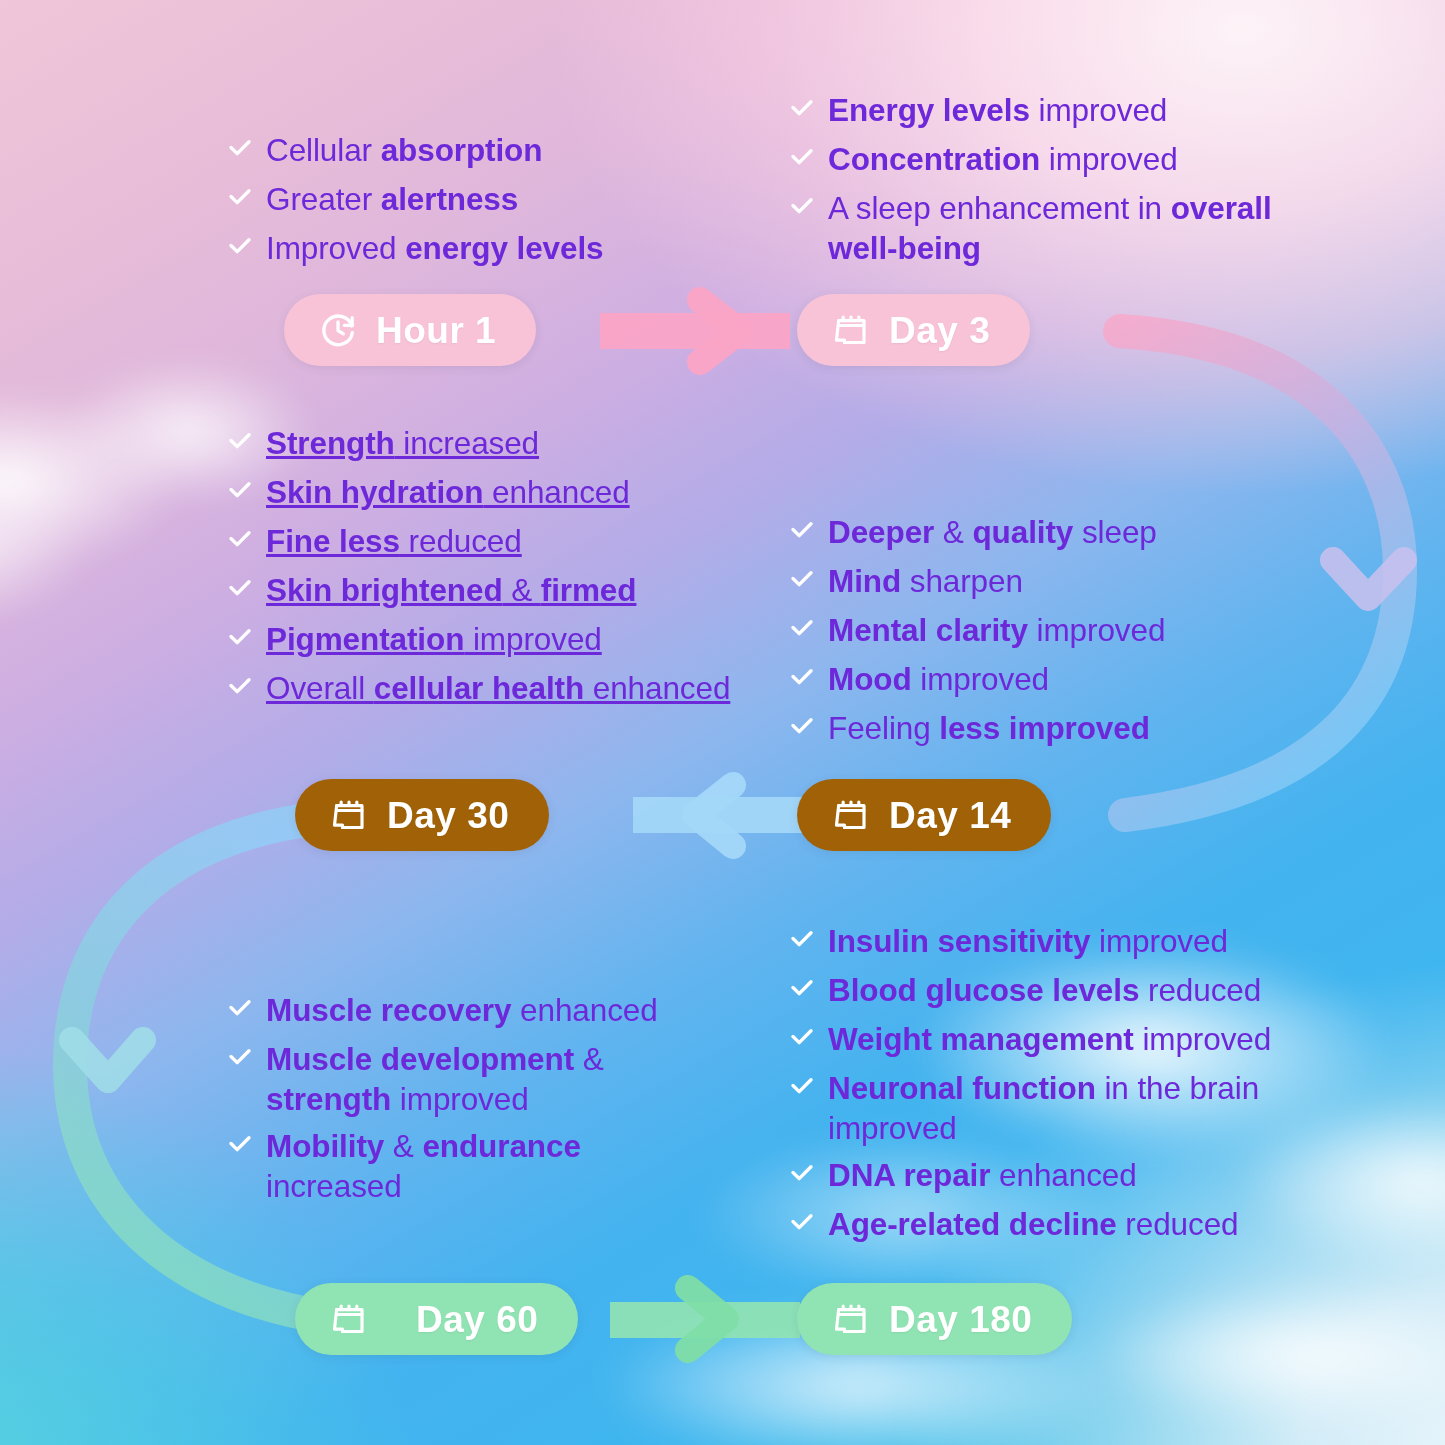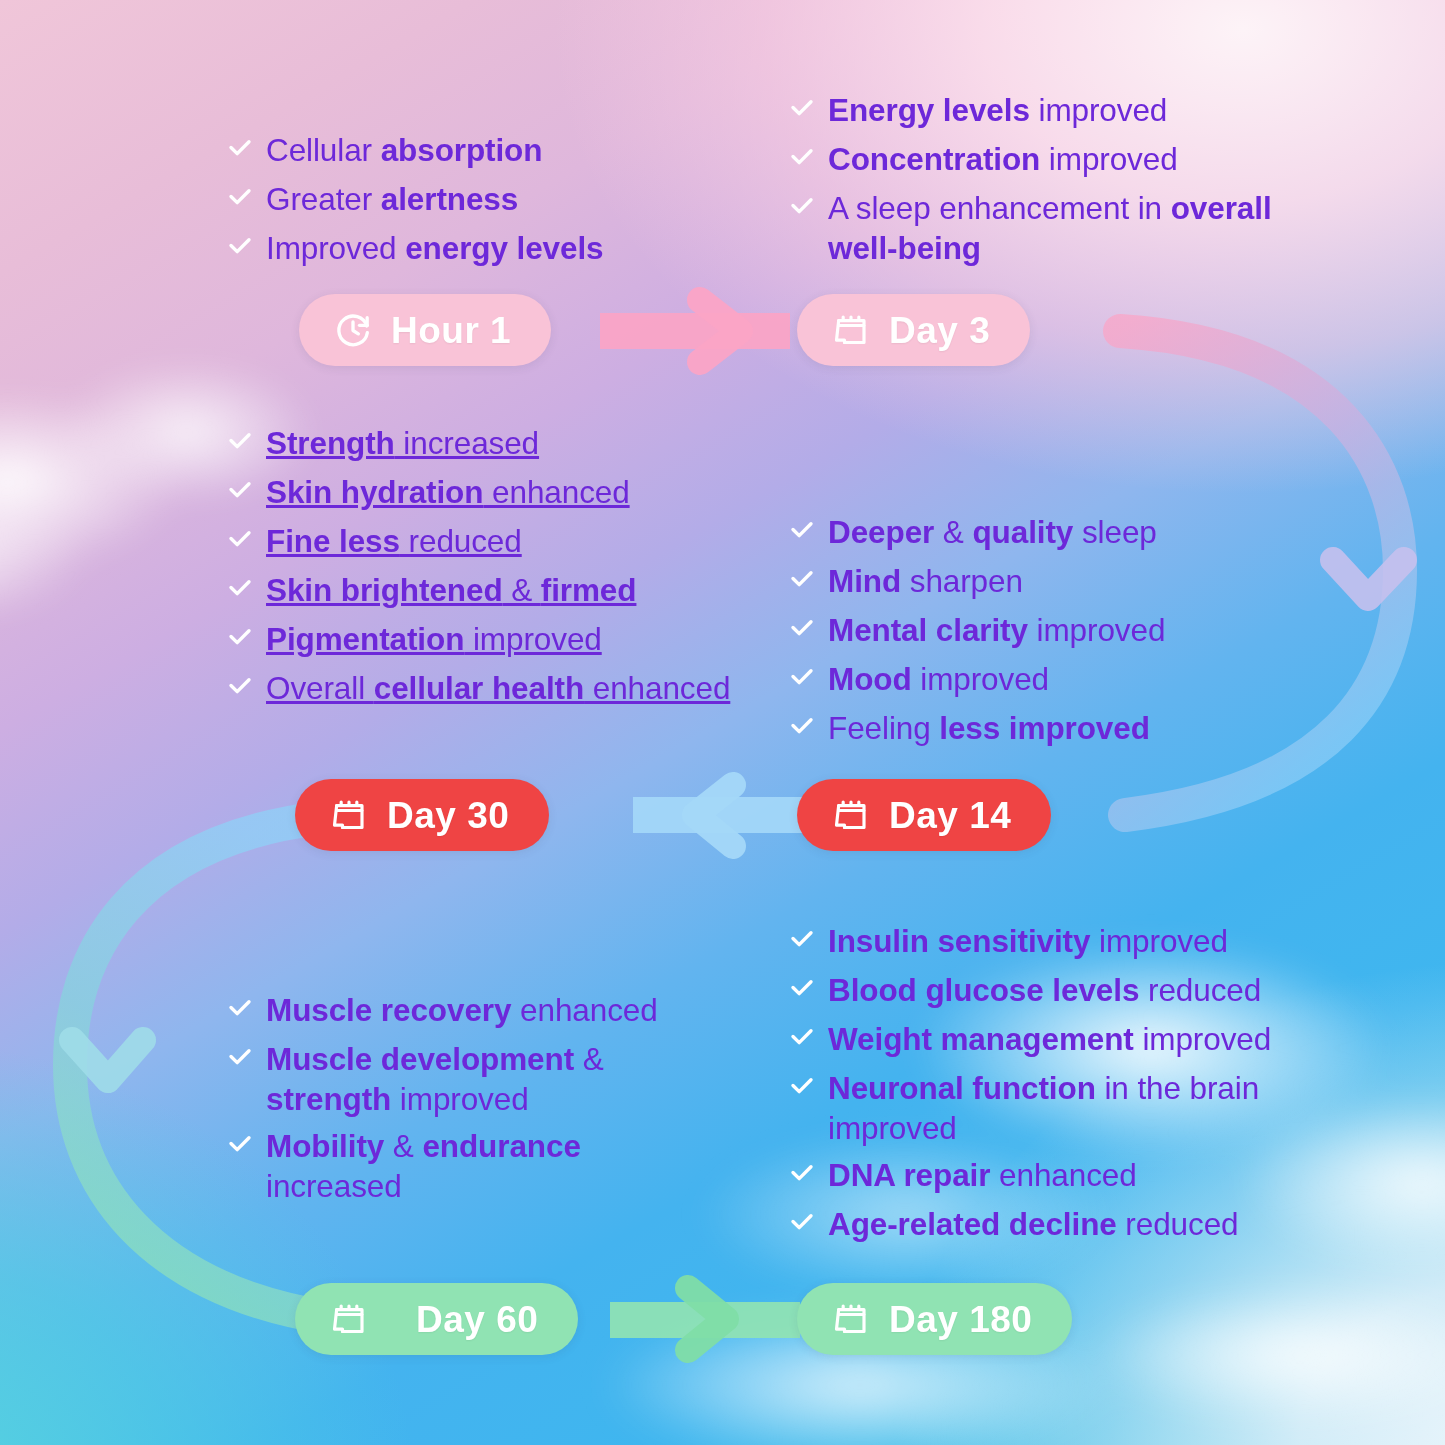--- a/index.html
+++ b/index.html
@@ -114,24 +114,24 @@
   .pill .pill-label {
     font-size: 37px;
     font-weight: bold;
     letter-spacing: 0.5px;
     line-height: 1;
     white-space: nowrap;
     text-shadow: 0 1px 2px rgba(0,0,0,0.06);
   }
   .pill .pill-icon { display: flex; align-items: center; }
   .pill.pink  { background: #f9c3d7; }
-  .pill.blue  { background: #ef4444; }
+  .pill.blue  { background: #a16207; }
   .pill.green { background: #90e3b3; }
 
-  .pill-hour1  { left: 299px; top: 294px;  }
+  .pill-hour1  { left: 284px; top: 294px;  }
   .pill-day3   { left: 797px; top: 294px;  }
   .pill-day30  { left: 295px; top: 779px;  }
   .pill-day14  { left: 797px; top: 779px;  }
   .pill-day60  { left: 295px; top: 1283px; gap: 47px; }
   .pill-day180 { left: 797px; top: 1283px; }
 
   
   .benefits {
     position: absolute;
     color: #6d28d9;

